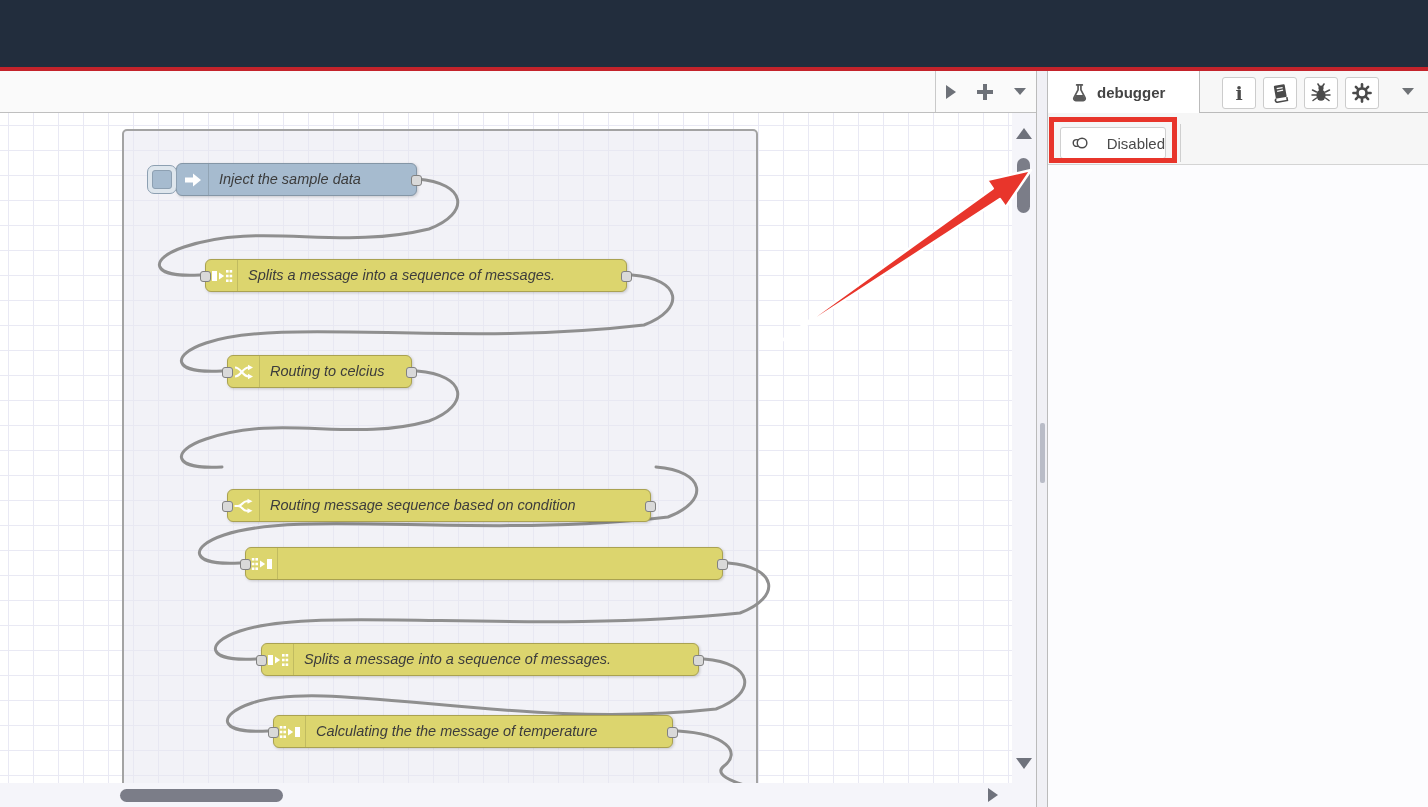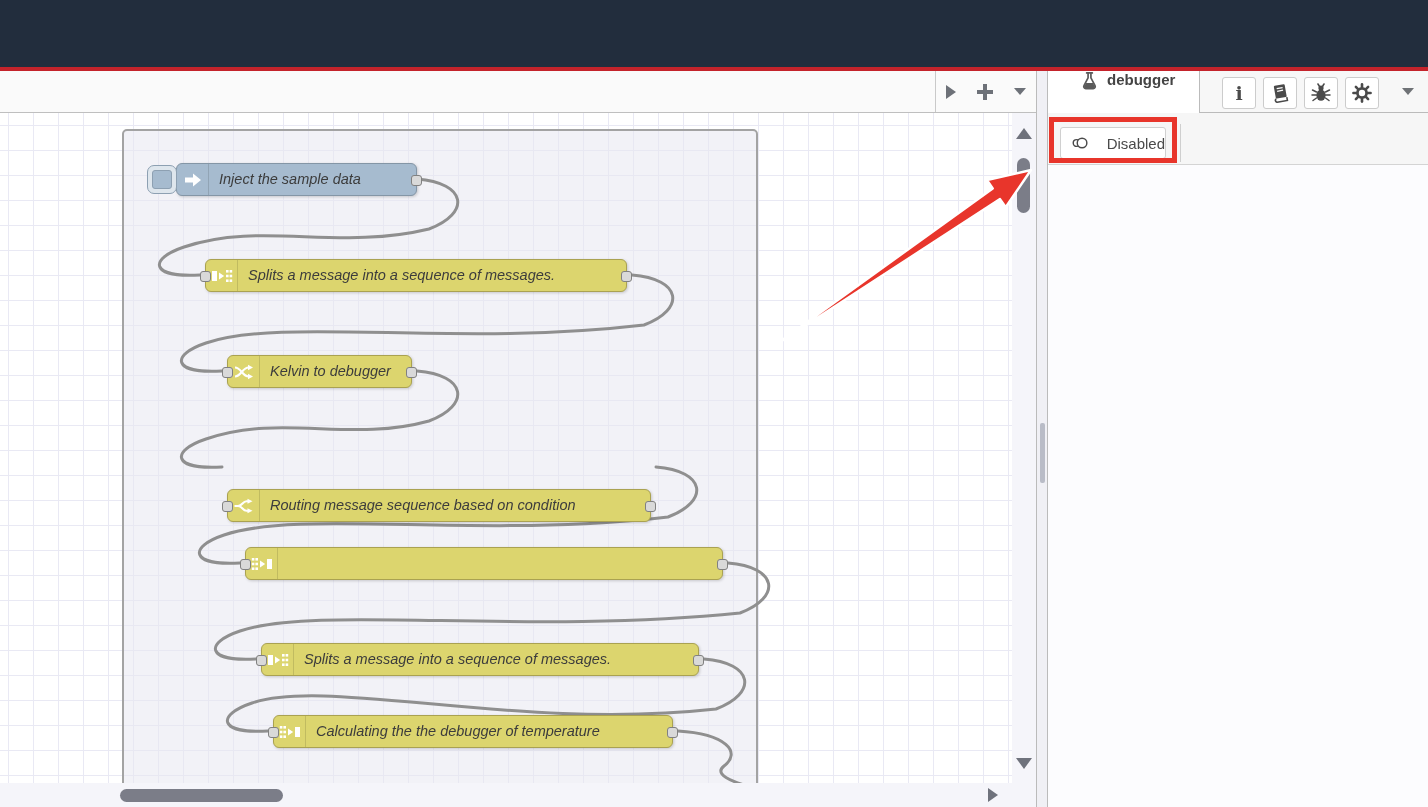--- a/index.html
+++ b/index.html
@@ -76,21 +76,21 @@
   #splitter { left:1036px; top:71px; width:12px; height:736px; background:#f0f0f5;
     border-left:1px solid #bbb; border-right:1px solid #bbb; cursor:col-resize; }
   #splitter .grip { position:absolute; left:3px; top:352px; width:5px; height:60px;
     background:#b9bcc7; border-radius:2px; }
 
   
   #sidebar { left:1048px; top:71px; width:380px; height:736px; background:#fcfcfe; }
   #sb-header { position:absolute; left:0; top:0; width:380px; height:42px; background:#f7f7f7;
     border-bottom:1px solid #bbb; }
   #sb-tab { position:absolute; left:0; top:0; width:152px; height:43px; background:#fff;
-    border-right:1px solid #bbb; display:flex; align-items:flex-start; gap:8px; padding-left:32px;
+    border-right:1px solid #bbb; display:flex; align-items:center; gap:8px; padding-left:22px;
     font-size:15px; font-weight:bold; color:#444; cursor:pointer; }
   .sb-btn { position:absolute; top:6px; width:34px; height:32px; background:#fff;
     border:1px solid #ccc; border-radius:3px; display:flex; align-items:center;
     justify-content:center; color:#4a4a4a; cursor:pointer; }
   #sb-toolbar { position:absolute; left:0; top:42px; width:380px; height:52px; background:#f6f6f6;
     border-bottom:1px solid #d4d4d4; }
   #disabled-btn { position:absolute; left:12px; top:14px; width:106px; height:32px; background:#fff;
     border:1px solid #d0d0d0; border-radius:3px; display:flex; align-items:center; gap:18px;
     padding-left:10px; font-size:15px; color:#4a4a4a; cursor:pointer; }
   #sb-toolbar .vsep { position:absolute; left:132px; top:11px; width:1px; height:38px; background:#cfcfcf; }
@@ -215,21 +215,21 @@
           <div class="icon-area">
             <svg width="20" height="16" viewBox="0 0 20 16">
               <g stroke="#fff" stroke-width="2.1" fill="none">
                 <path d="M1,3.5 C7,3.5 8.5,12.5 14.5,12.5"></path>
                 <path d="M1,12.5 C7,12.5 8.5,3.5 14.5,3.5"></path>
               </g>
               <path d="M14,0.8 l5,2.7 -5,2.7 z" fill="#fff"></path>
               <path d="M14,9.8 l5,2.7 -5,2.7 z" fill="#fff"></path>
             </svg>
           </div>
-          <span class="nlabel">Kelvin to debugger</span>
+          <span class="nlabel">Routing to celcius</span>
           <div class="port in"></div>
           <div class="port out"></div>
         </div>
         <div class="node" style="left: 227px; top: 338px; width: 424px; background: rgb(220, 213, 110); border: 1px solid rgb(170, 162, 81); margin-top: 38px;">
           <div class="icon-area">
             <svg width="20" height="16" viewBox="0 0 20 16">
               <g stroke="#fff" stroke-width="2.1" fill="none">
                 <path d="M0.5,8 h3.5 C8.5,8 8.5,3.2 12.5,3.2 h1.5"></path>
                 <path d="M4,8 C8.5,8 8.5,12.8 12.5,12.8 h1.5"></path>
               </g>
@@ -286,21 +286,21 @@
                 <rect x="4.4" y="2" width="2.6" height="2.6"></rect>
                 <rect x="0.8" y="6.7" width="2.6" height="2.6"></rect>
                 <rect x="4.4" y="6.7" width="2.6" height="2.6"></rect>
                 <rect x="0.8" y="11.4" width="2.6" height="2.6"></rect>
                 <rect x="4.4" y="11.4" width="2.6" height="2.6"></rect>
               </g>
               <path d="M9,4.6 l5.2,3.4 -5.2,3.4 z" fill="#fff"></path>
               <rect x="16" y="3" width="5" height="10" fill="#fff"></rect>
             </svg>
           </div>
-          <span class="nlabel">Calculating the the debugger of temperature</span>
+          <span class="nlabel">Calculating the the message of temperature</span>
           <div class="port in"></div>
           <div class="port out"></div>
         </div>
       </div>
   </div>
 
   <div id="vscroll" class="abs">
     <span class="tri-up abs" style="left:4px; top:15px;"></span>
     <div id="vthumb"></div>
     <span class="tri-dn abs" style="left:4px; top:645px;"></span>

